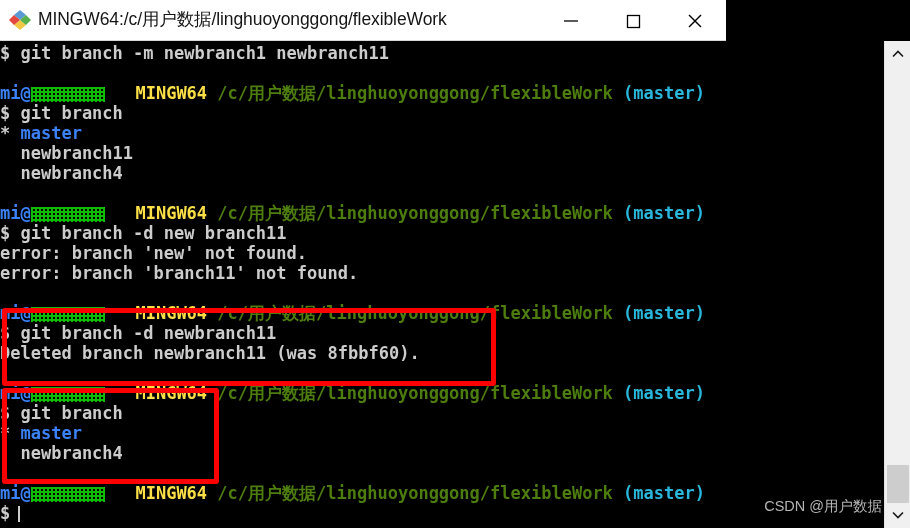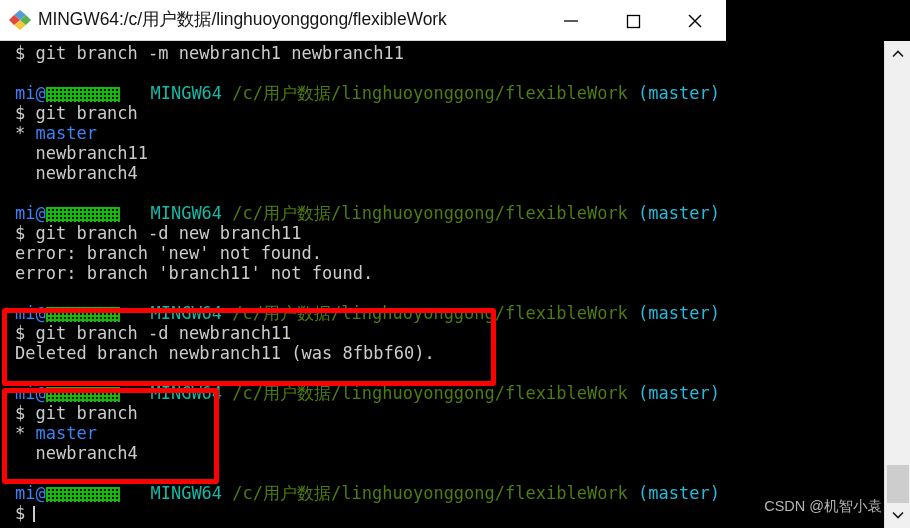--- a/index.html
+++ b/index.html
@@ -86,25 +86,26 @@
     width: 884px;
     font-family: "DejaVu Sans Mono", monospace;
     font-size: 17px;
     line-height: 20px;
     white-space: pre;
     letter-spacing: 0px;
   }
   .line {
     height: 20px;
     white-space: pre;
-    padding-left: 15px;
+    padding-left: 0;
+    font-weight: bold;
   }
   .c-gray   { color: #cccccc; }
   .c-green  { color: #3b82f6; }
-  .c-magenta{ color: #14b8a6; }
+  .c-magenta{ color: #fde047; }
   .c-yellow { color: #4d7c0f; }
   .c-cyan   { color: #29b8db; }
 
   
   .censor {
     display: inline-block;
     width: 74px;
     height: 15px;
     vertical-align: -3px;
     background-color: #000;
@@ -239,15 +240,15 @@
         </svg>
     </div>
     <div id="sb-thumb"></div>
     <div class="sb-arrow" id="sb-down">
       <svg width="14" height="10" viewBox="0 0 14 10">
           <polyline points="2,2.5 7,7.5 12,2.5" fill="none" stroke="#1a1a1a" stroke-width="1.6"></polyline>
         </svg>
     </div>
   </div>
 
-  <div id="watermark">CSDN @机智小袁</div>
+  <div id="watermark">CSDN @用户数据</div>
 
 </div>
 
 </body></html>

